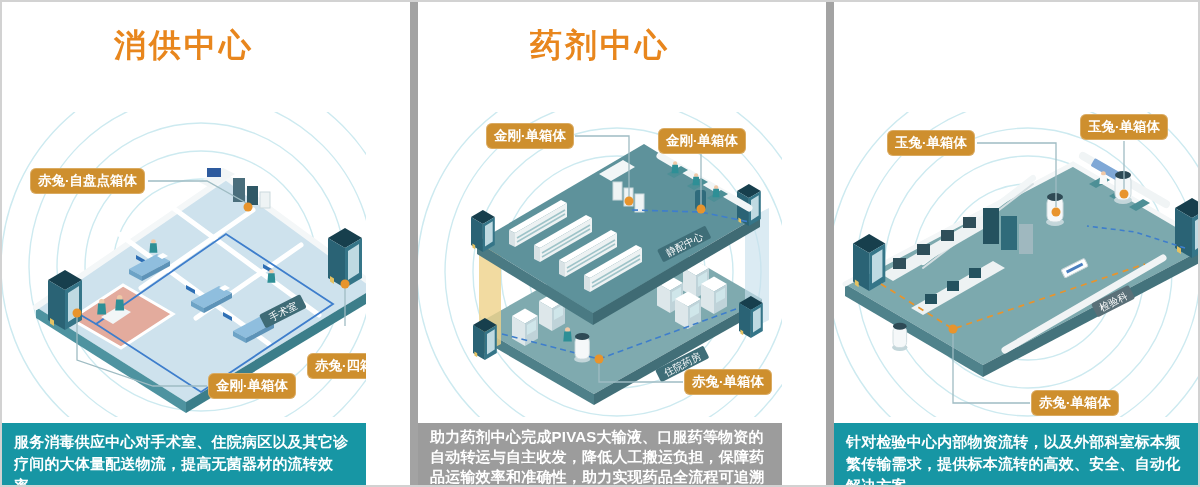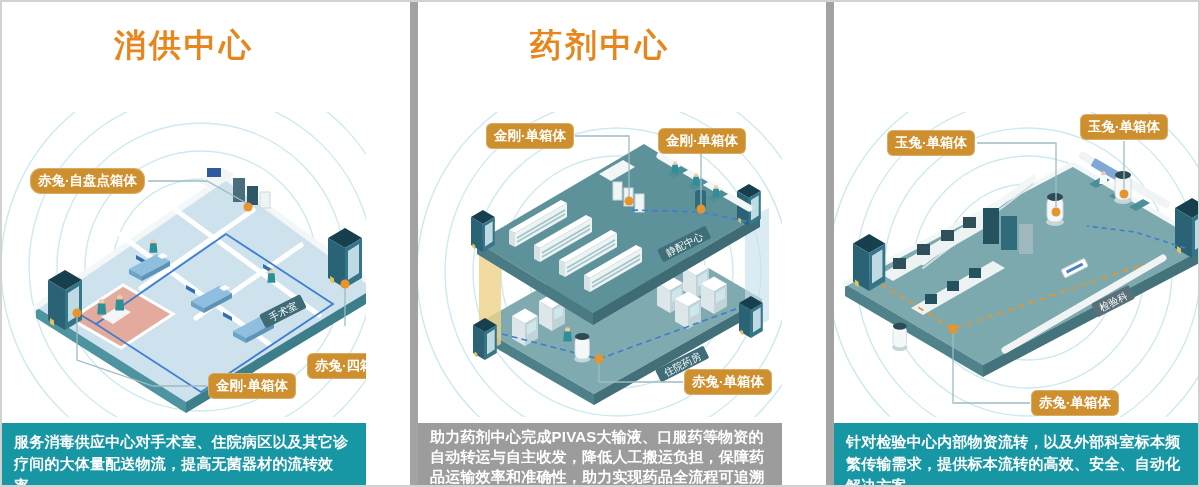--- a/index.html
+++ b/index.html
@@ -152,21 +152,21 @@
         <polyline class="leader" points="147,69 206,69 247,92"></polyline>
         <line class="leader" x1="344" y1="176" x2="344" y2="214"></line>
         <polyline class="leader" points="76,205 76,248 152,274 206,274"></polyline>
 
         <use href="#dot" transform="translate(247,95)"></use>
         <use href="#dot" transform="translate(344,172)"></use>
         <use href="#dot" transform="translate(76,201)"></use>
       </svg>
     </div>
 
-    <div class="badge" style="left:28px;top:166px;border-radius:11px;">赤兔·自盘点箱体</div>
+    <div class="badge" style="left:28px;top:166px;">赤兔·自盘点箱体</div>
     <div class="badge" style="left:305px;top:322px;margin-top:29px;">赤兔·四箱体</div>
     <div class="badge" style="left:206px;top:371px;">金刚·单箱体</div>
 
     <footer class="caption" style="background: rgb(23, 150, 164);">服务消毒供应中心对手术室、住院病区以及其它诊疗间的大体量配送物流，提高无菌器材的流转效率。</footer>
   </section>
 
   <section class="panel">
     <h2 class="title">药剂中心</h2>
 
     <div class="art">

